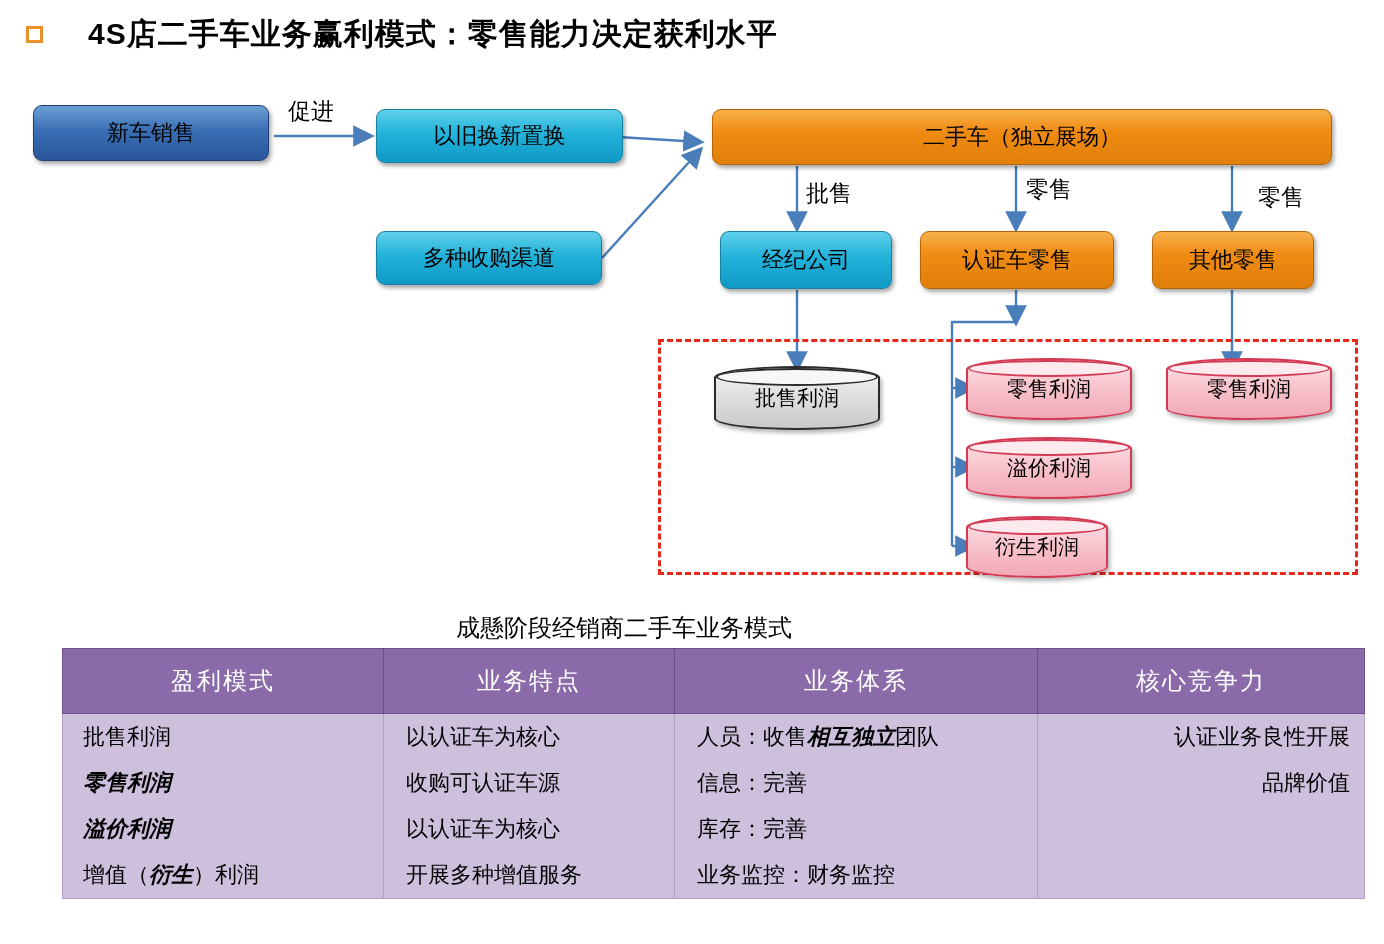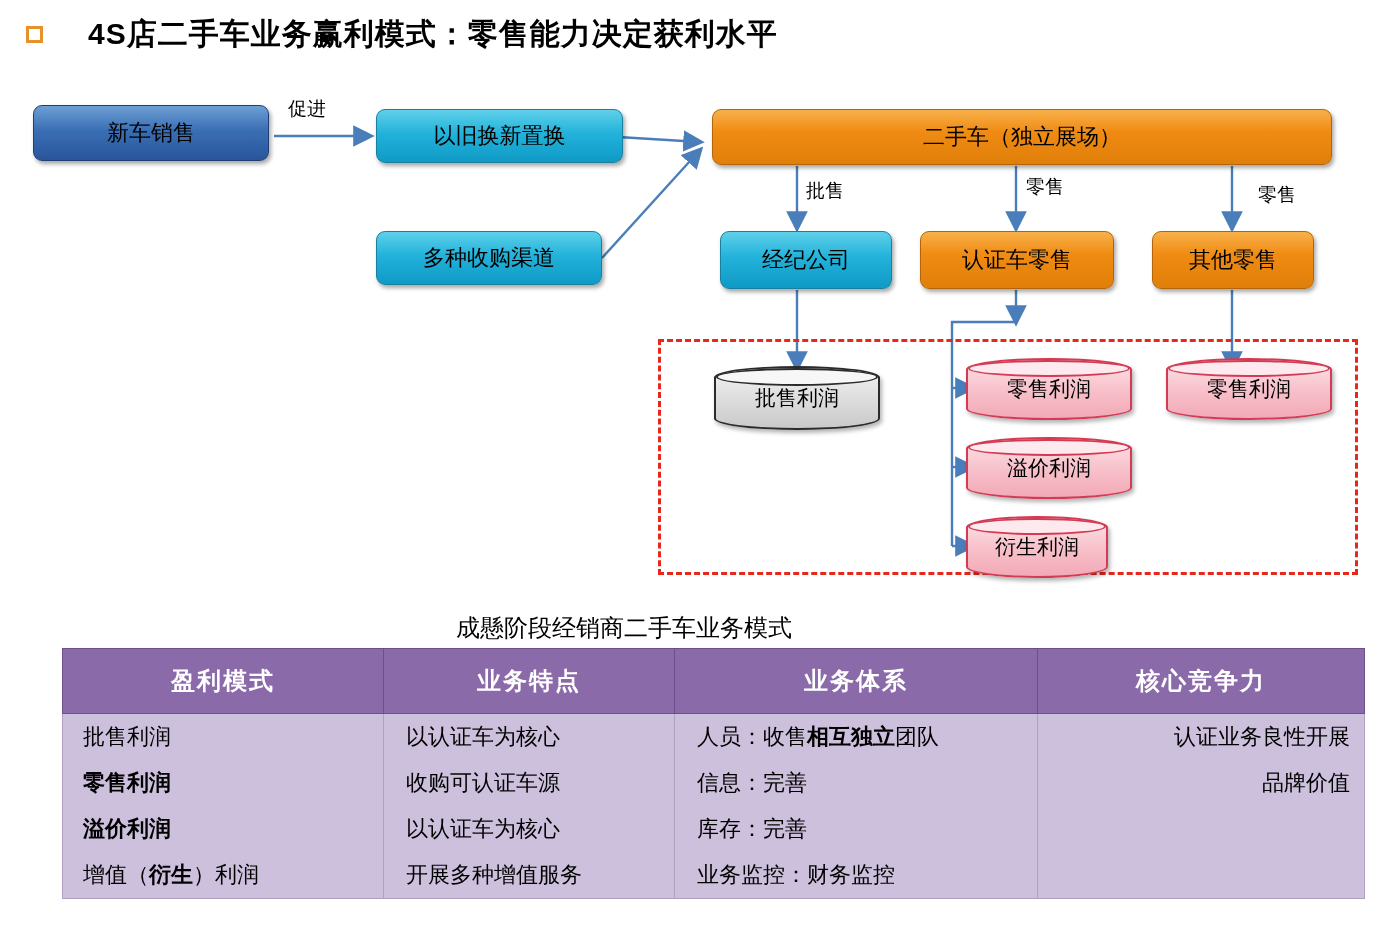--- a/index.html
+++ b/index.html
@@ -104,21 +104,21 @@
   }
   .cyl.pink::before {
     border: 2px solid #d33a54;
     background: #fdeaee;
   }
   .cyl span { position: relative; z-index: 2; }
 
   
   .arrow-label {
     position: absolute;
-    font-size: 19px;
+    font-size: 23px;
     white-space: nowrap;
   }
 
   
   .dashed-region {
     position: absolute;
     border: 3px dashed #e8271b;
     box-sizing: border-box;
   }
 
@@ -134,42 +134,42 @@
     left: 62px;
     top: 648px;
     width: 1290px;
     border-collapse: collapse;
     table-layout: fixed;
   }
   .tbl th {
     background: #8a6aa8;
     color: #ffffff;
     font-size: 24px;
-    font-weight: bold;
+    font-weight: normal;
     height: 62px;
     border: 1px solid #6d5089;
     letter-spacing: 2px;
   }
   .tbl td {
     background: #cdc0dd;
     font-size: 22px;
     height: 46px;
     border-left: 1px solid #b0a0c4;
     border-right: 1px solid #b0a0c4;
     border-top: none;
     border-bottom: none;
     padding: 0 14px;
     text-align: center;
     color: #000;
   }
   .tbl tr.last td { border-bottom: 1px solid #b0a0c4; }
   .tbl td.c0 { text-align: left; padding-left: 20px; }
   .tbl td.c1, .tbl td.c2 { text-align: left; padding-left: 22px; }
   .tbl td.c3 { text-align: right; }
-  .tbl b { font-weight: bold; }
+  .tbl b { font-weight: bold; font-style: italic; }
 
   svg.lines {
     position: absolute;
     left: 0; top: 0;
     width: 1384px;
     height: 944px;
     pointer-events: none;
   }
 </style>
 </head>

